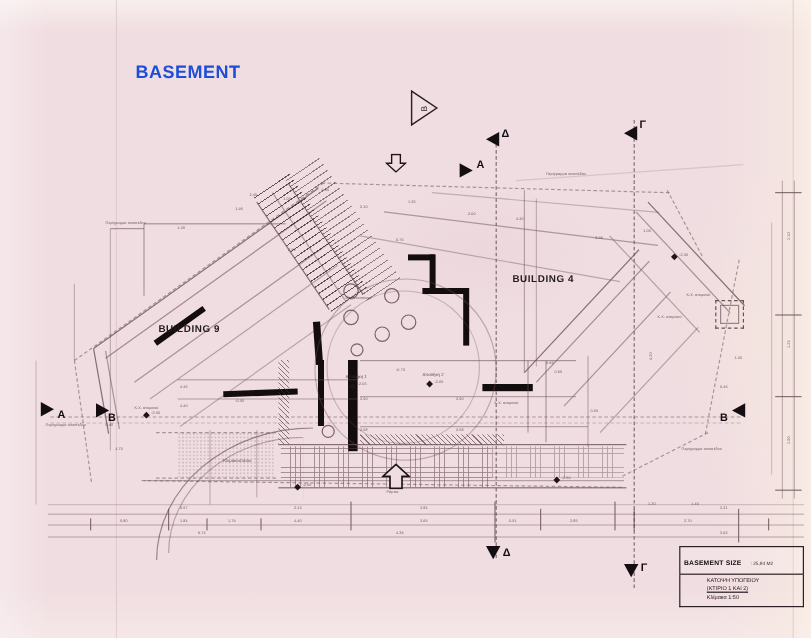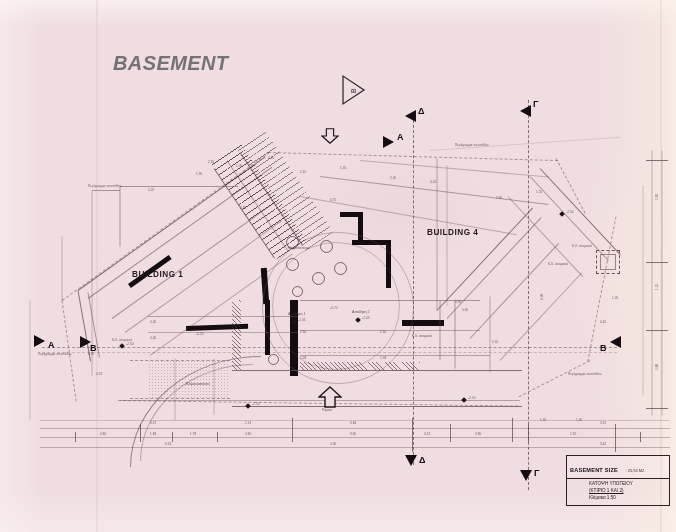--- a/index.html
+++ b/index.html
@@ -30,22 +30,22 @@
   .cl{position:absolute;width:0;border-left:1px dashed #5d4750;opacity:.75;}
 
   .blk{position:absolute;background:#140d10;}
 
   
   .t{position:absolute;white-space:nowrap;color:#3a2b30;
      font-family:"Liberation Sans",sans-serif;}
   .micro{font-size:3.1px;opacity:.75;letter-spacing:.1px;}
   .micro2{font-size:3.6px;opacity:.8;}
 
-  #title{position:absolute;left:113px;top:52px;font-size:20px;font-weight:bold;
-         letter-spacing:.4px;color:#737373;font-style:italic;}
+  #title{position:absolute;left:113px;top:52px;font-size:15px;font-weight:bold;
+         letter-spacing:.4px;color:#1d4ed8;}
 
   .bldg{position:absolute;font-size:8.2px;font-weight:bold;letter-spacing:.5px;color:#241a1e;}
 
   
   .mk{position:absolute;}
   .mk .tri{position:absolute;width:0;height:0;}
   .mk .lbl{position:absolute;font-size:9px;font-weight:bold;color:#140d11;}
   .tri-left{border-top:6px solid transparent;border-bottom:6px solid transparent;border-right:11px solid #140d11;}
   .tri-right{border-top:6px solid transparent;border-bottom:6px solid transparent;border-left:11px solid #140d11;}
   .tri-down{border-left:6px solid transparent;border-right:6px solid transparent;border-top:11px solid #140d11;}
@@ -263,21 +263,21 @@
     <div class="tri tri-down" style="left:0;top:0;"></div>
     <div class="lbl" style="left:14px;top:-2px;">Γ</div>
   </div>
 
   <svg style="position:absolute;left:340px;top:74px;" width="26" height="32" viewBox="0 0 26 32">
     <polygon points="3,2 3,30 24,16" fill="none" stroke="#2a1f23" stroke-width="1.2"></polygon>
     <text x="11" y="20" font-size="7" font-family="Liberation Sans, sans-serif" fill="#2a1f23" transform="rotate(-90 13 17)">B</text>
   </svg>
 
   <div id="title">BASEMENT</div>
-  <div class="bldg" style="left:132px;top:270px;">BUILDING 1</div>
+  <div class="bldg" style="left:132px;top:270px;">BUILDING 9</div>
   <div class="bldg" style="left:427px;top:228px;">BUILDING 4</div>
 
   <div class="t micro" style="left:88px;top:184px;">Περίγραμμα οικοπέδου</div>
   <div class="t micro" style="left:38px;top:352px;">Περίγραμμα οικοπέδου</div>
   <div class="t micro" style="left:455px;top:143px;">Περίγραμμα οικοπέδου</div>
   <div class="t micro" style="left:568px;top:372px;">Περίγραμμα οικοπέδου</div>
   <div class="t micro" style="left:112px;top:338px;">Κ.Χ. ατομικού</div>
   <div class="t micro" style="left:412px;top:334px;">Κ.Χ. ατομικού</div>
   <div class="t micro" style="left:548px;top:262px;">Κ.Χ. ατομικού</div>
   <div class="t micro" style="left:572px;top:244px;">Κ.Χ. ατομικού</div>

